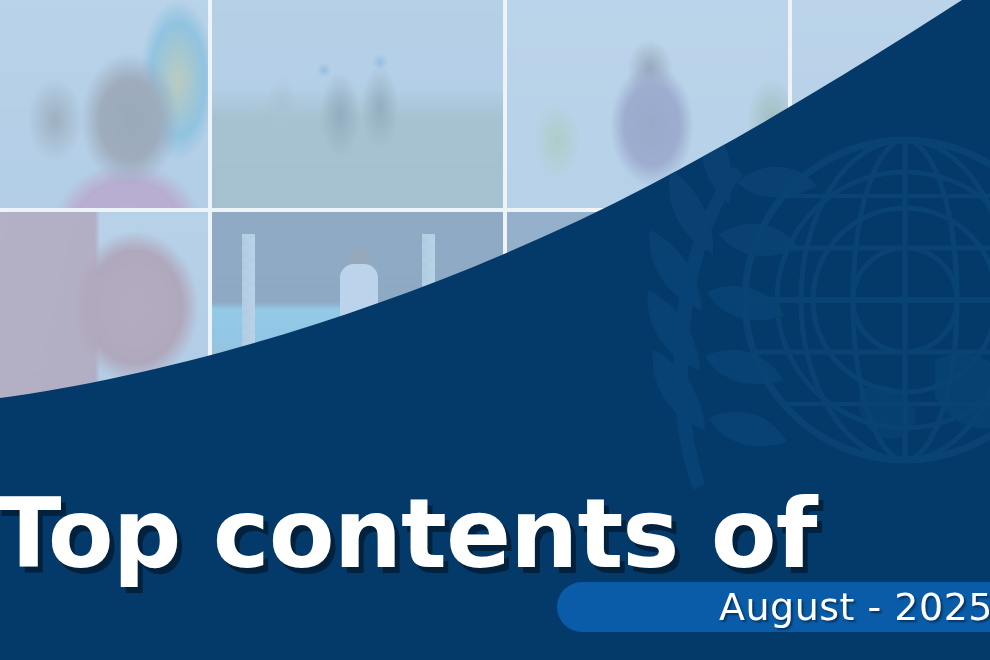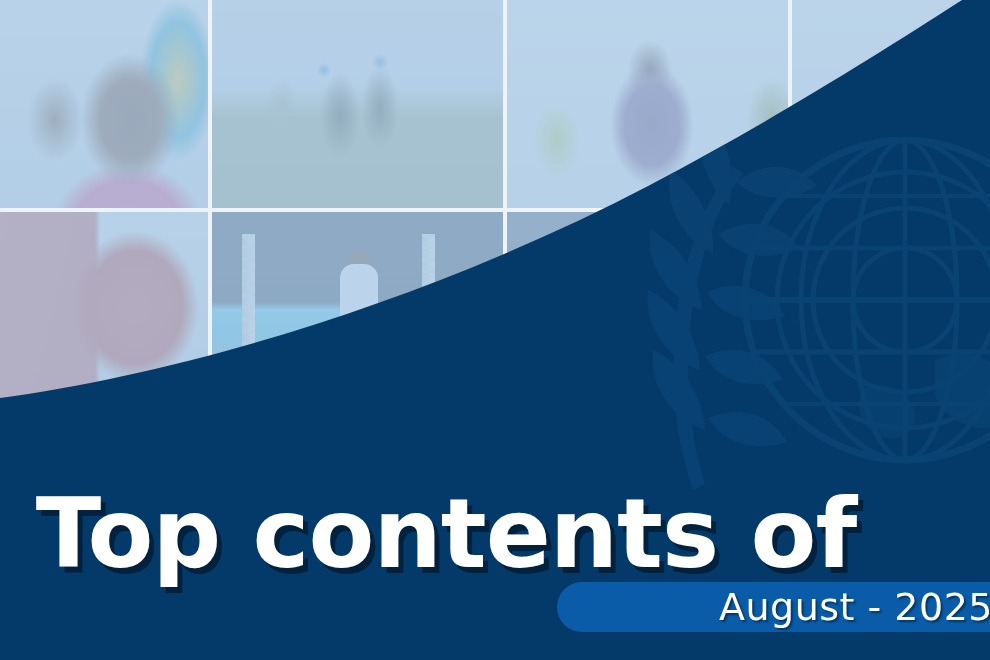--- a/index.html
+++ b/index.html
@@ -2,21 +2,21 @@
 <html><head>
 <meta charset="utf-8">
 <style>
   html,body{margin:0;padding:0;}
   body{
     width:990px;height:660px;overflow:hidden;
     background:#043a69;
     font-family:"Liberation Sans", sans-serif;
     position:relative;
   }
-  #stage{position:absolute;inset:0;width:990px;height:660px;overflow:hidden;background:#043a69;text-align:center;}
+  #stage{position:absolute;inset:0;width:990px;height:660px;overflow:hidden;background:#043a69;}
 
   
   .collage{position:absolute;left:0;top:0;width:990px;height:400px;background:#c3d6ea;}
   .cell{position:absolute;overflow:hidden;background:#b9cfe6;}
   .cell .img{position:absolute;inset:0;}
   .cell .tint{position:absolute;inset:0;background:rgba(150,190,225,.62);mix-blend-mode:normal;}
   .cell .tint2{position:absolute;inset:0;background:rgba(196,219,240,.38);}
 
   
   .p1 .img{background:

